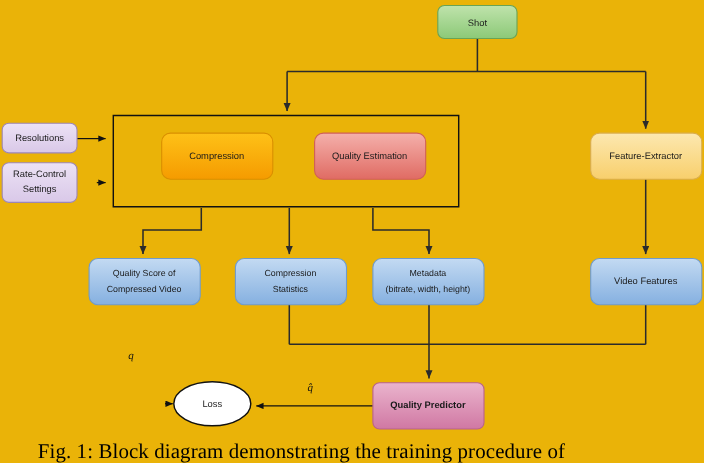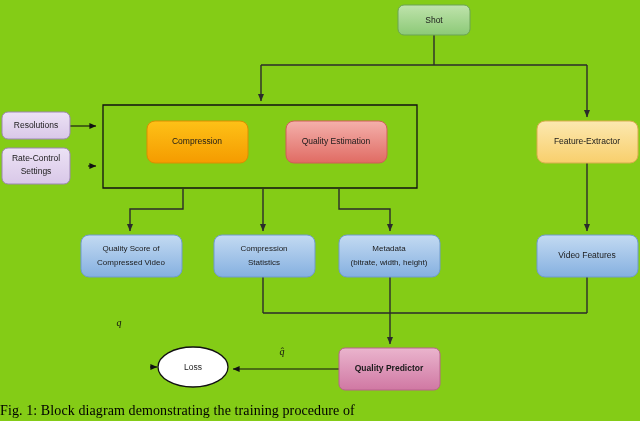--- a/index.html
+++ b/index.html
@@ -1,27 +1,27 @@
 <!DOCTYPE html>
 <html><head>
 <meta charset="utf-8">
 <style>
   html,body{margin:0;padding:0;background:#ffffff;}
   body{width:640px;height:421px;overflow:hidden;
        font-family:"Liberation Sans", sans-serif;}
-  #figure{position:relative;width:640px;height:421px;background:#84cc16;}
+  #figure{position:relative;width:640px;height:421px;background:#eab308;}
   svg#diagram{position:absolute;left:0;top:0;width:640px;height:400px;}
   .node-label{font-family:"Liberation Sans", sans-serif;font-size:8.5px;fill:#1a1a1a;
               text-anchor:middle;dominant-baseline:middle;}
   .node-label.bold{font-weight:bold;}
   .small-label{font-size:8px;}
   .math-label{font-family:"Liberation Serif", serif;font-size:10px;font-style:italic;
               fill:#111;text-anchor:middle;}
-  .caption{position:absolute;left:0;top:398px;width:548px;
-           font-family:"Liberation Serif", serif;font-size:14px;color:#000;
+  .caption{position:absolute;left:0;top:398px;width:548px;text-align:center;
+           font-family:"Liberation Serif", serif;font-size:19px;color:#000;
            letter-spacing:.1px;white-space:nowrap;overflow:hidden;height:23px;line-height:26px;}
   .edge{fill:none;stroke:#2b2b2b;stroke-width:1.4;}
   .edge-thin{fill:none;stroke:#111;stroke-width:1.1;}
   .container-box{fill:none;stroke:#111;stroke-width:1.3;}
   .ellipse-node{fill:#ffffff;stroke:#111;stroke-width:1.3;}
 </style>
 </head>
 <body>
 
 <div id="figure">

